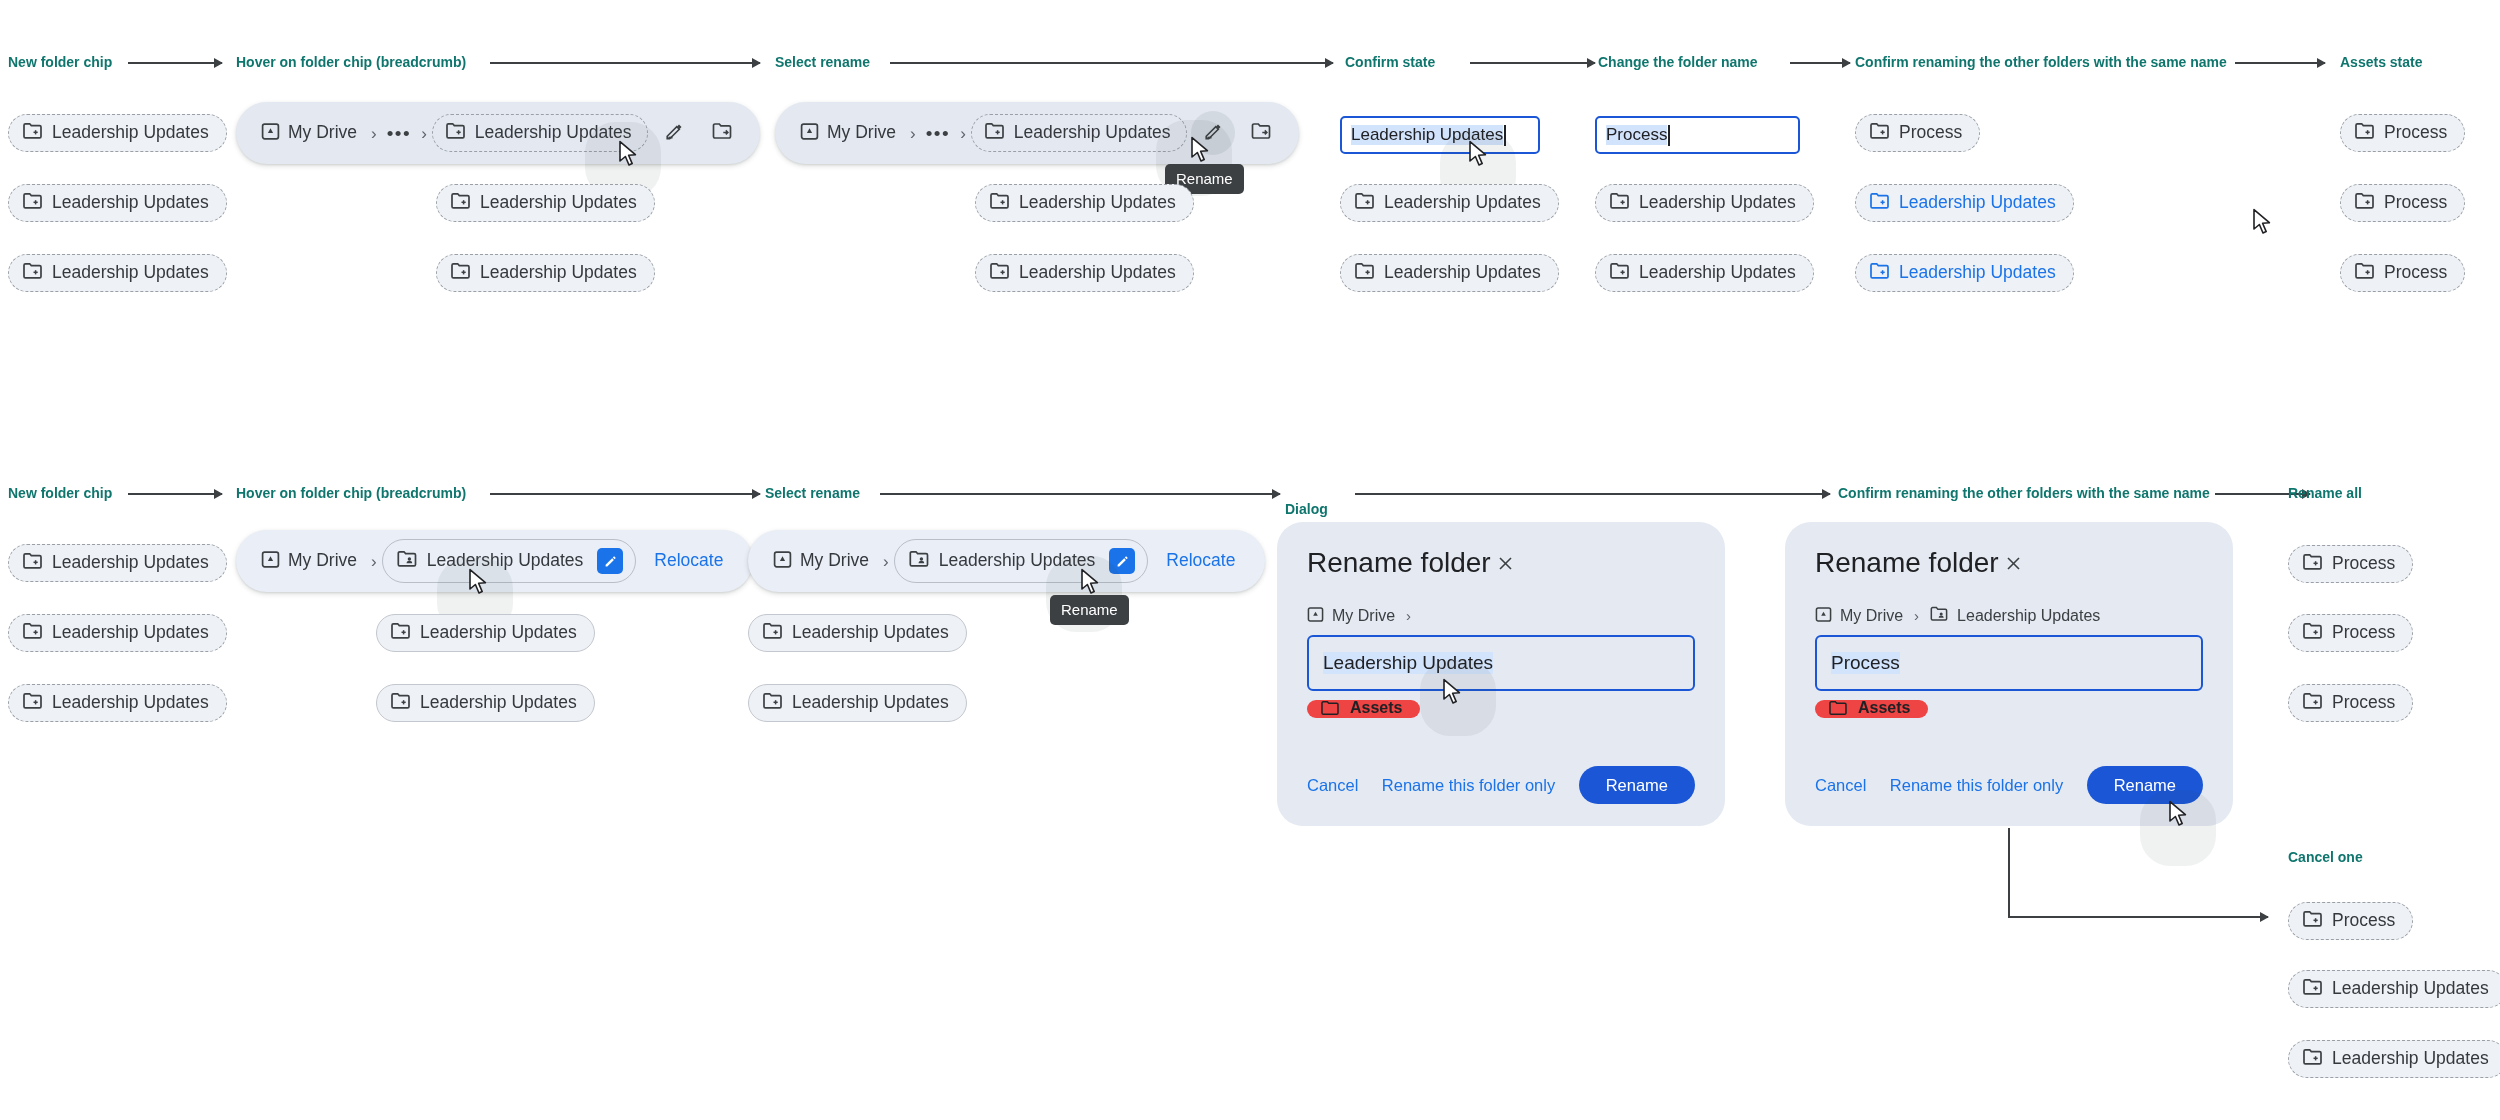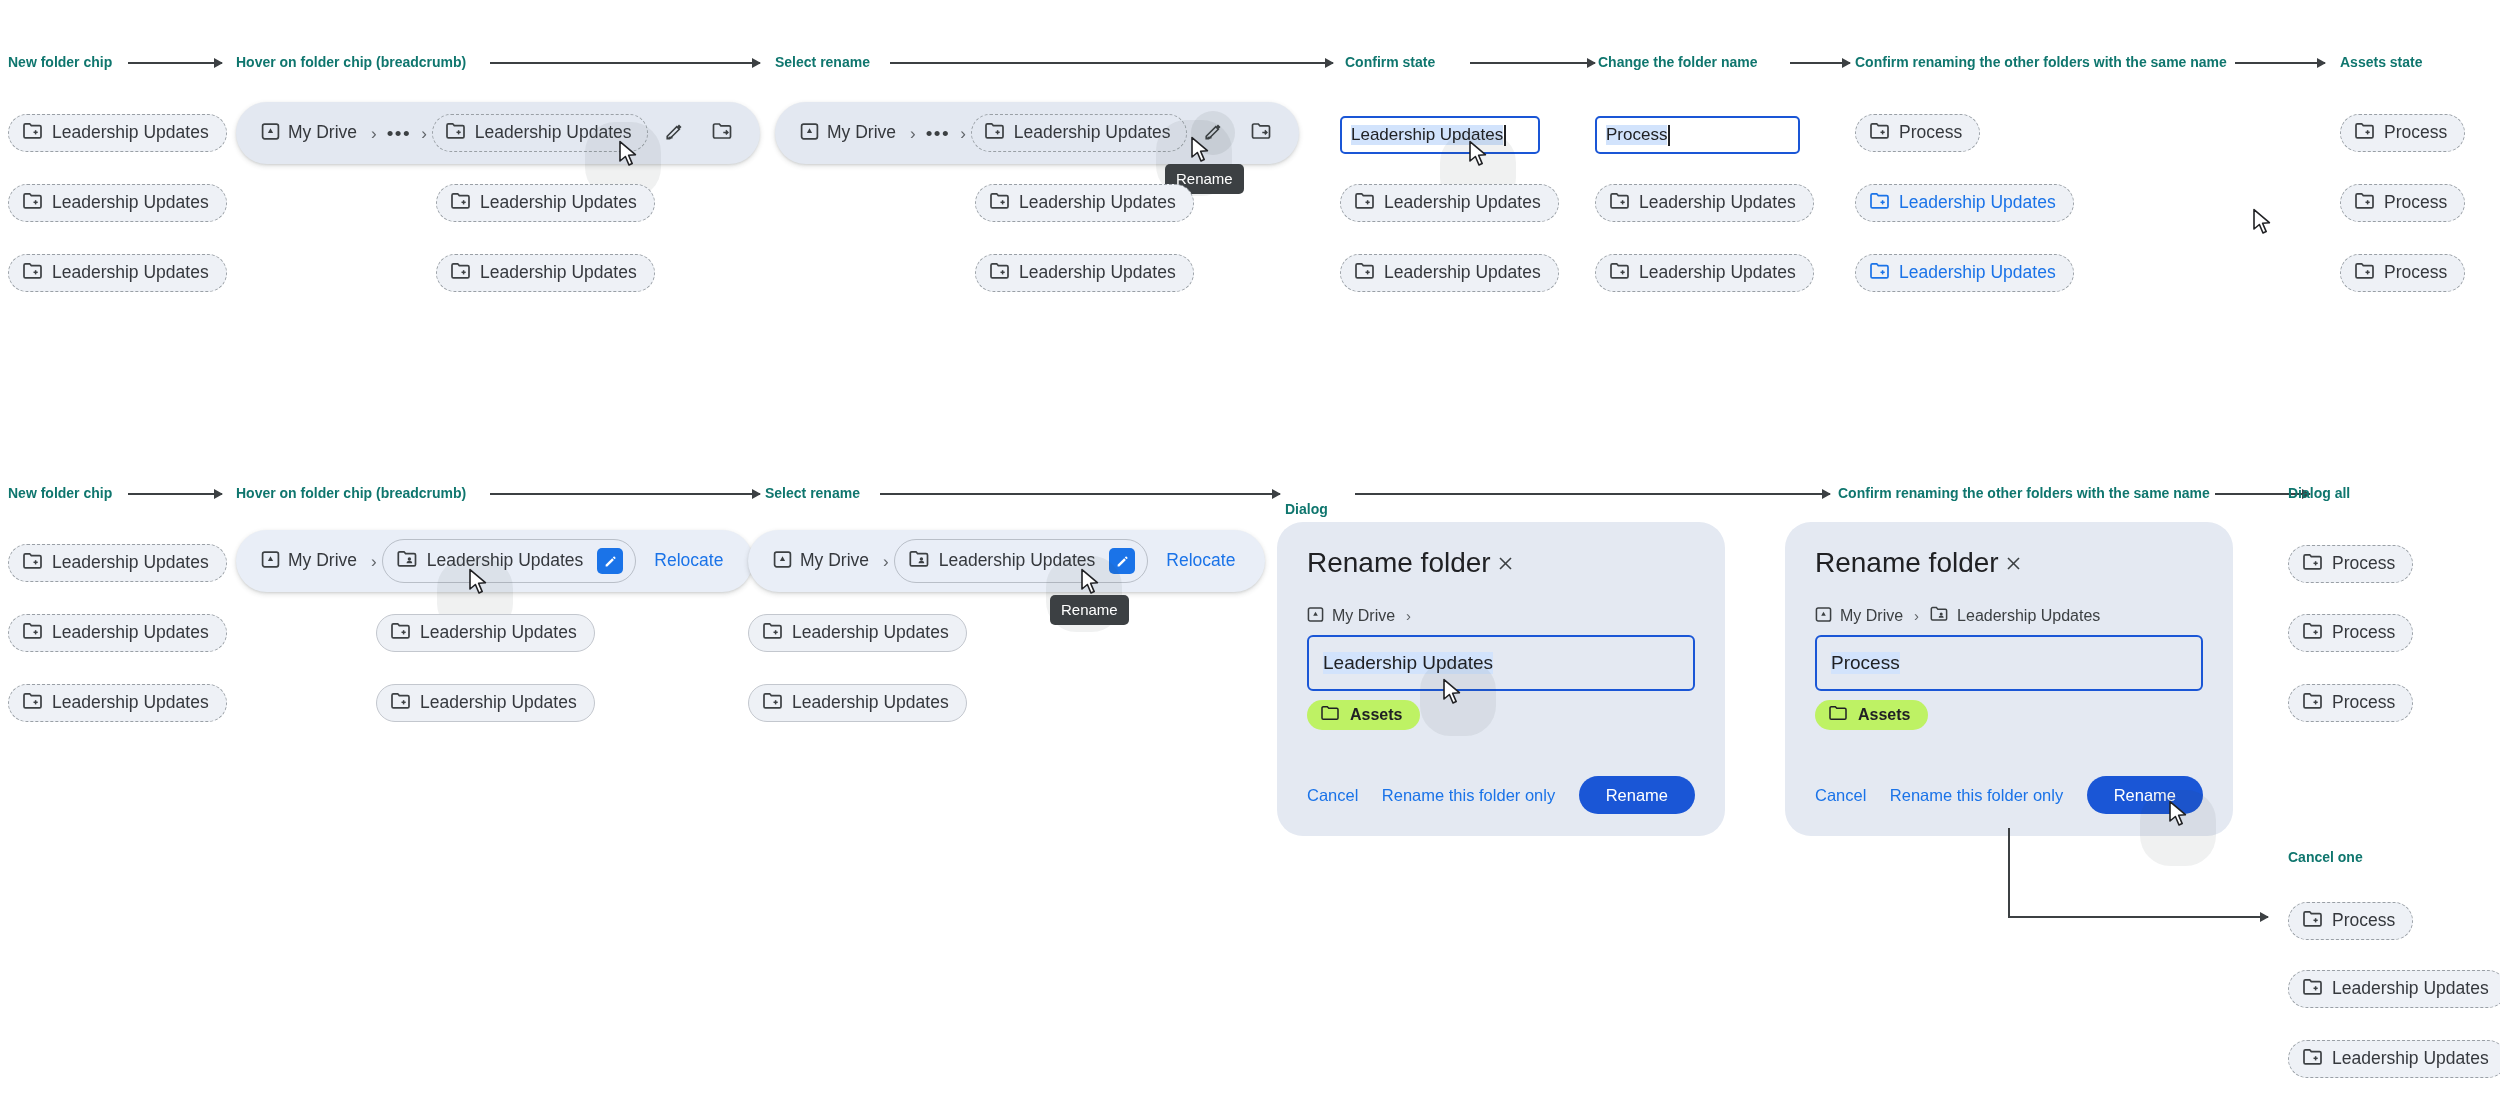--- a/index.html
+++ b/index.html
@@ -181,24 +181,24 @@
     border: 2.5px solid #1a56d6;
     border-radius: 6px;
     background: #e4e9f2;
     display: flex; align-items: center;
     padding: 0 14px;
     font-size: 19px;
     color: #202124;
   }
   .dlg-assets {
     margin-top: 9px;
-    display: inline-flex; align-items: center; gap: 11px;
-    height: 30px; padding: 0 18px 0 14px;
+    display: inline-flex; align-items: flex-start; gap: 11px;
+    height: 18px; padding: 0 18px 0 14px;
     border-radius: 18px;
-    background: #bef264;
+    background: #ef4444;
     font-size: 16px; color: #202124; font-weight: 700;
     line-height: 1;
   }
   .dlg-actions {
     display: flex; align-items: center; justify-content: space-between;
     margin-top: 46px;
   }
   .dlg-link { color: #1a73e8; font-size: 16.5px; white-space: nowrap; line-height:1; }
   .dlg-primary {
     background: #1a56d6; color: #ffffff;
@@ -543,21 +543,21 @@
   <div class="flow-label" style="left:8px;  top:486px;">New folder chip</div>
   <div class="flow-arrow" style="left:128px; top:493px; width:94px;"></div>
   <div class="flow-label" style="left:236px; top:486px;">Hover on folder chip (breadcrumb)</div>
   <div class="flow-arrow" style="left:490px; top:493px; width:270px;"></div>
   <div class="flow-label" style="left:765px; top:486px;">Select rename</div>
   <div class="flow-arrow" style="left:880px; top:493px; width:400px;"></div>
   <div class="flow-label" style="left:1285px; top:502px;">Dialog</div>
   <div class="flow-arrow" style="left:1355px; top:493px; width:475px;"></div>
   <div class="flow-label" style="left:1838px; top:486px;">Confirm renaming the other folders with the same name</div>
   <div class="flow-arrow" style="left:2215px; top:493px; width:95px;"></div>
-  <div class="flow-label" style="left:2288px; top:486px;">Dialog all</div>
+  <div class="flow-label" style="left:2288px; top:486px;">Rename all</div>
 
   <div class="chip" style="left:8px;  top:544px;">
     <span class="ic">
       <svg width="20" height="18" viewBox="0 0 20 18">
           <path d="M1 3.2a1.4 1.4 0 0 1 1.4-1.4h4.3l1.6 1.8h8.3A1.4 1.4 0 0 1 18 5v9.4a1.4 1.4 0 0 1-1.4 1.4H2.4A1.4 1.4 0 0 1 1 14.4z" fill="none" stroke="#3c4043" stroke-width="1.7"></path>
           <line x1="12.6" y1="8.2" x2="12.6" y2="12.4" stroke="#3c4043" stroke-width="1.5"></line>
           <line x1="10.5" y1="10.3" x2="14.7" y2="10.3" stroke="#3c4043" stroke-width="1.5"></line>
         </svg>
     </span>
     <span>Leadership Updates</span>

